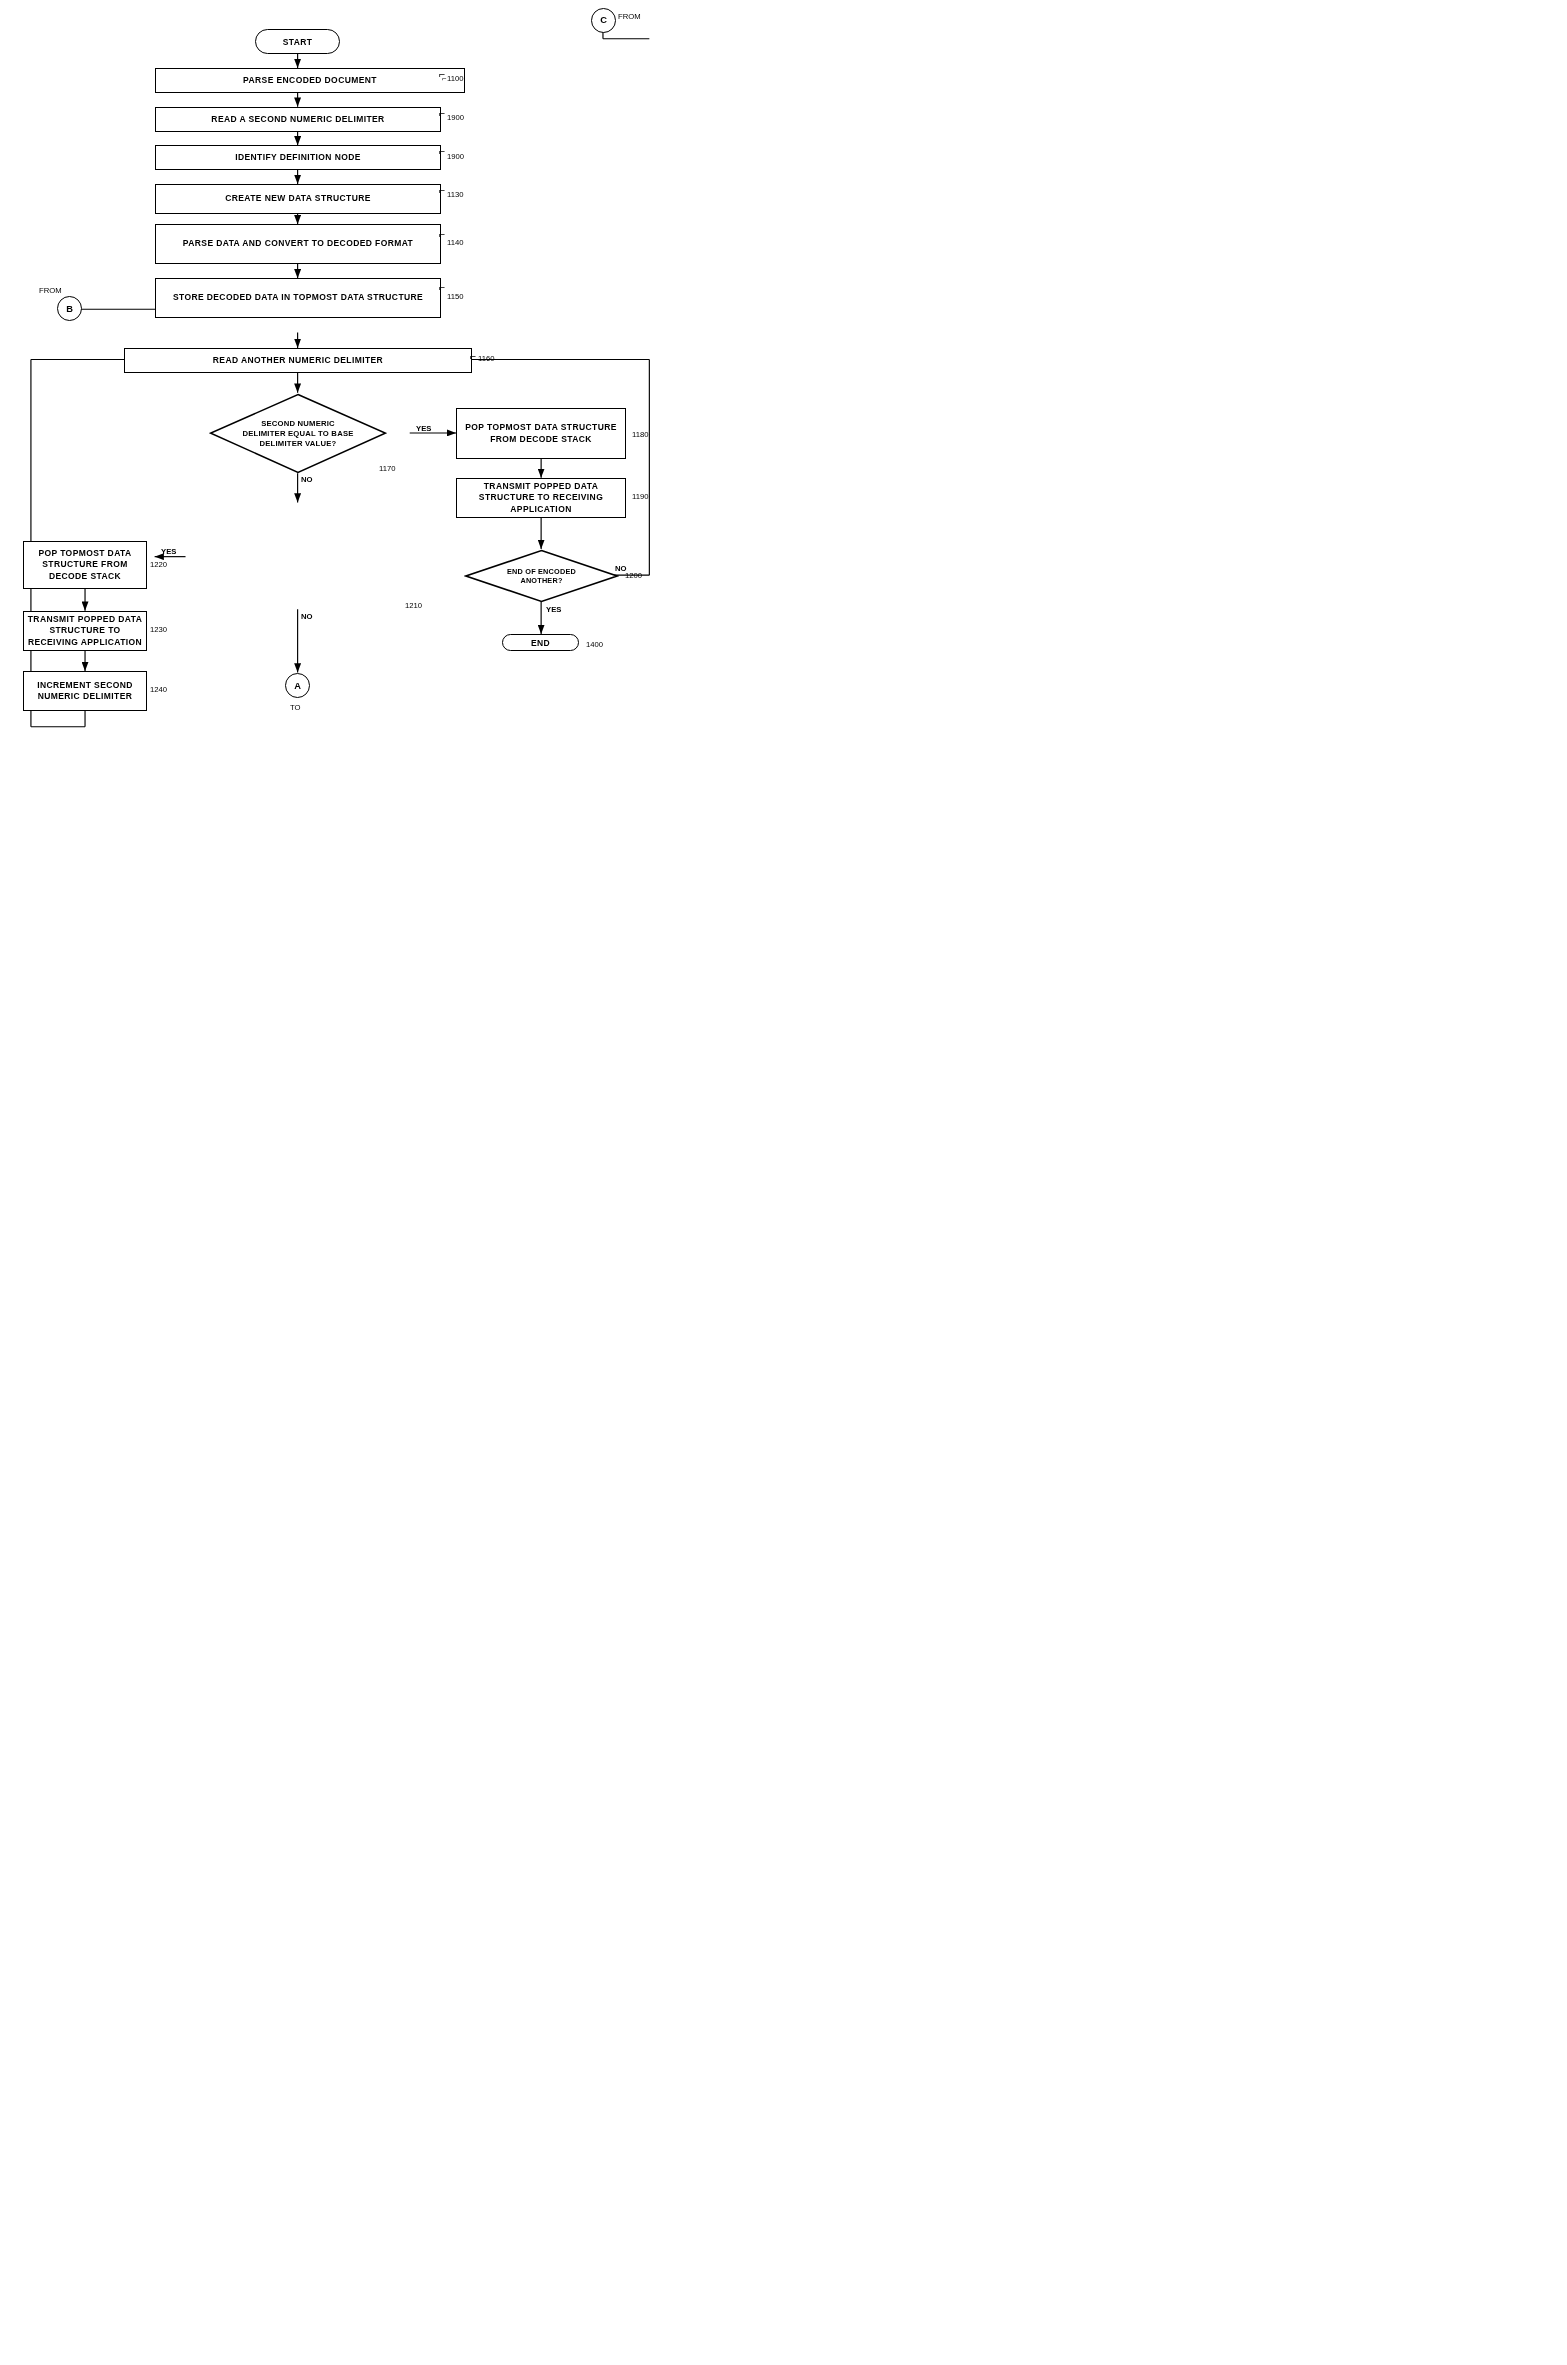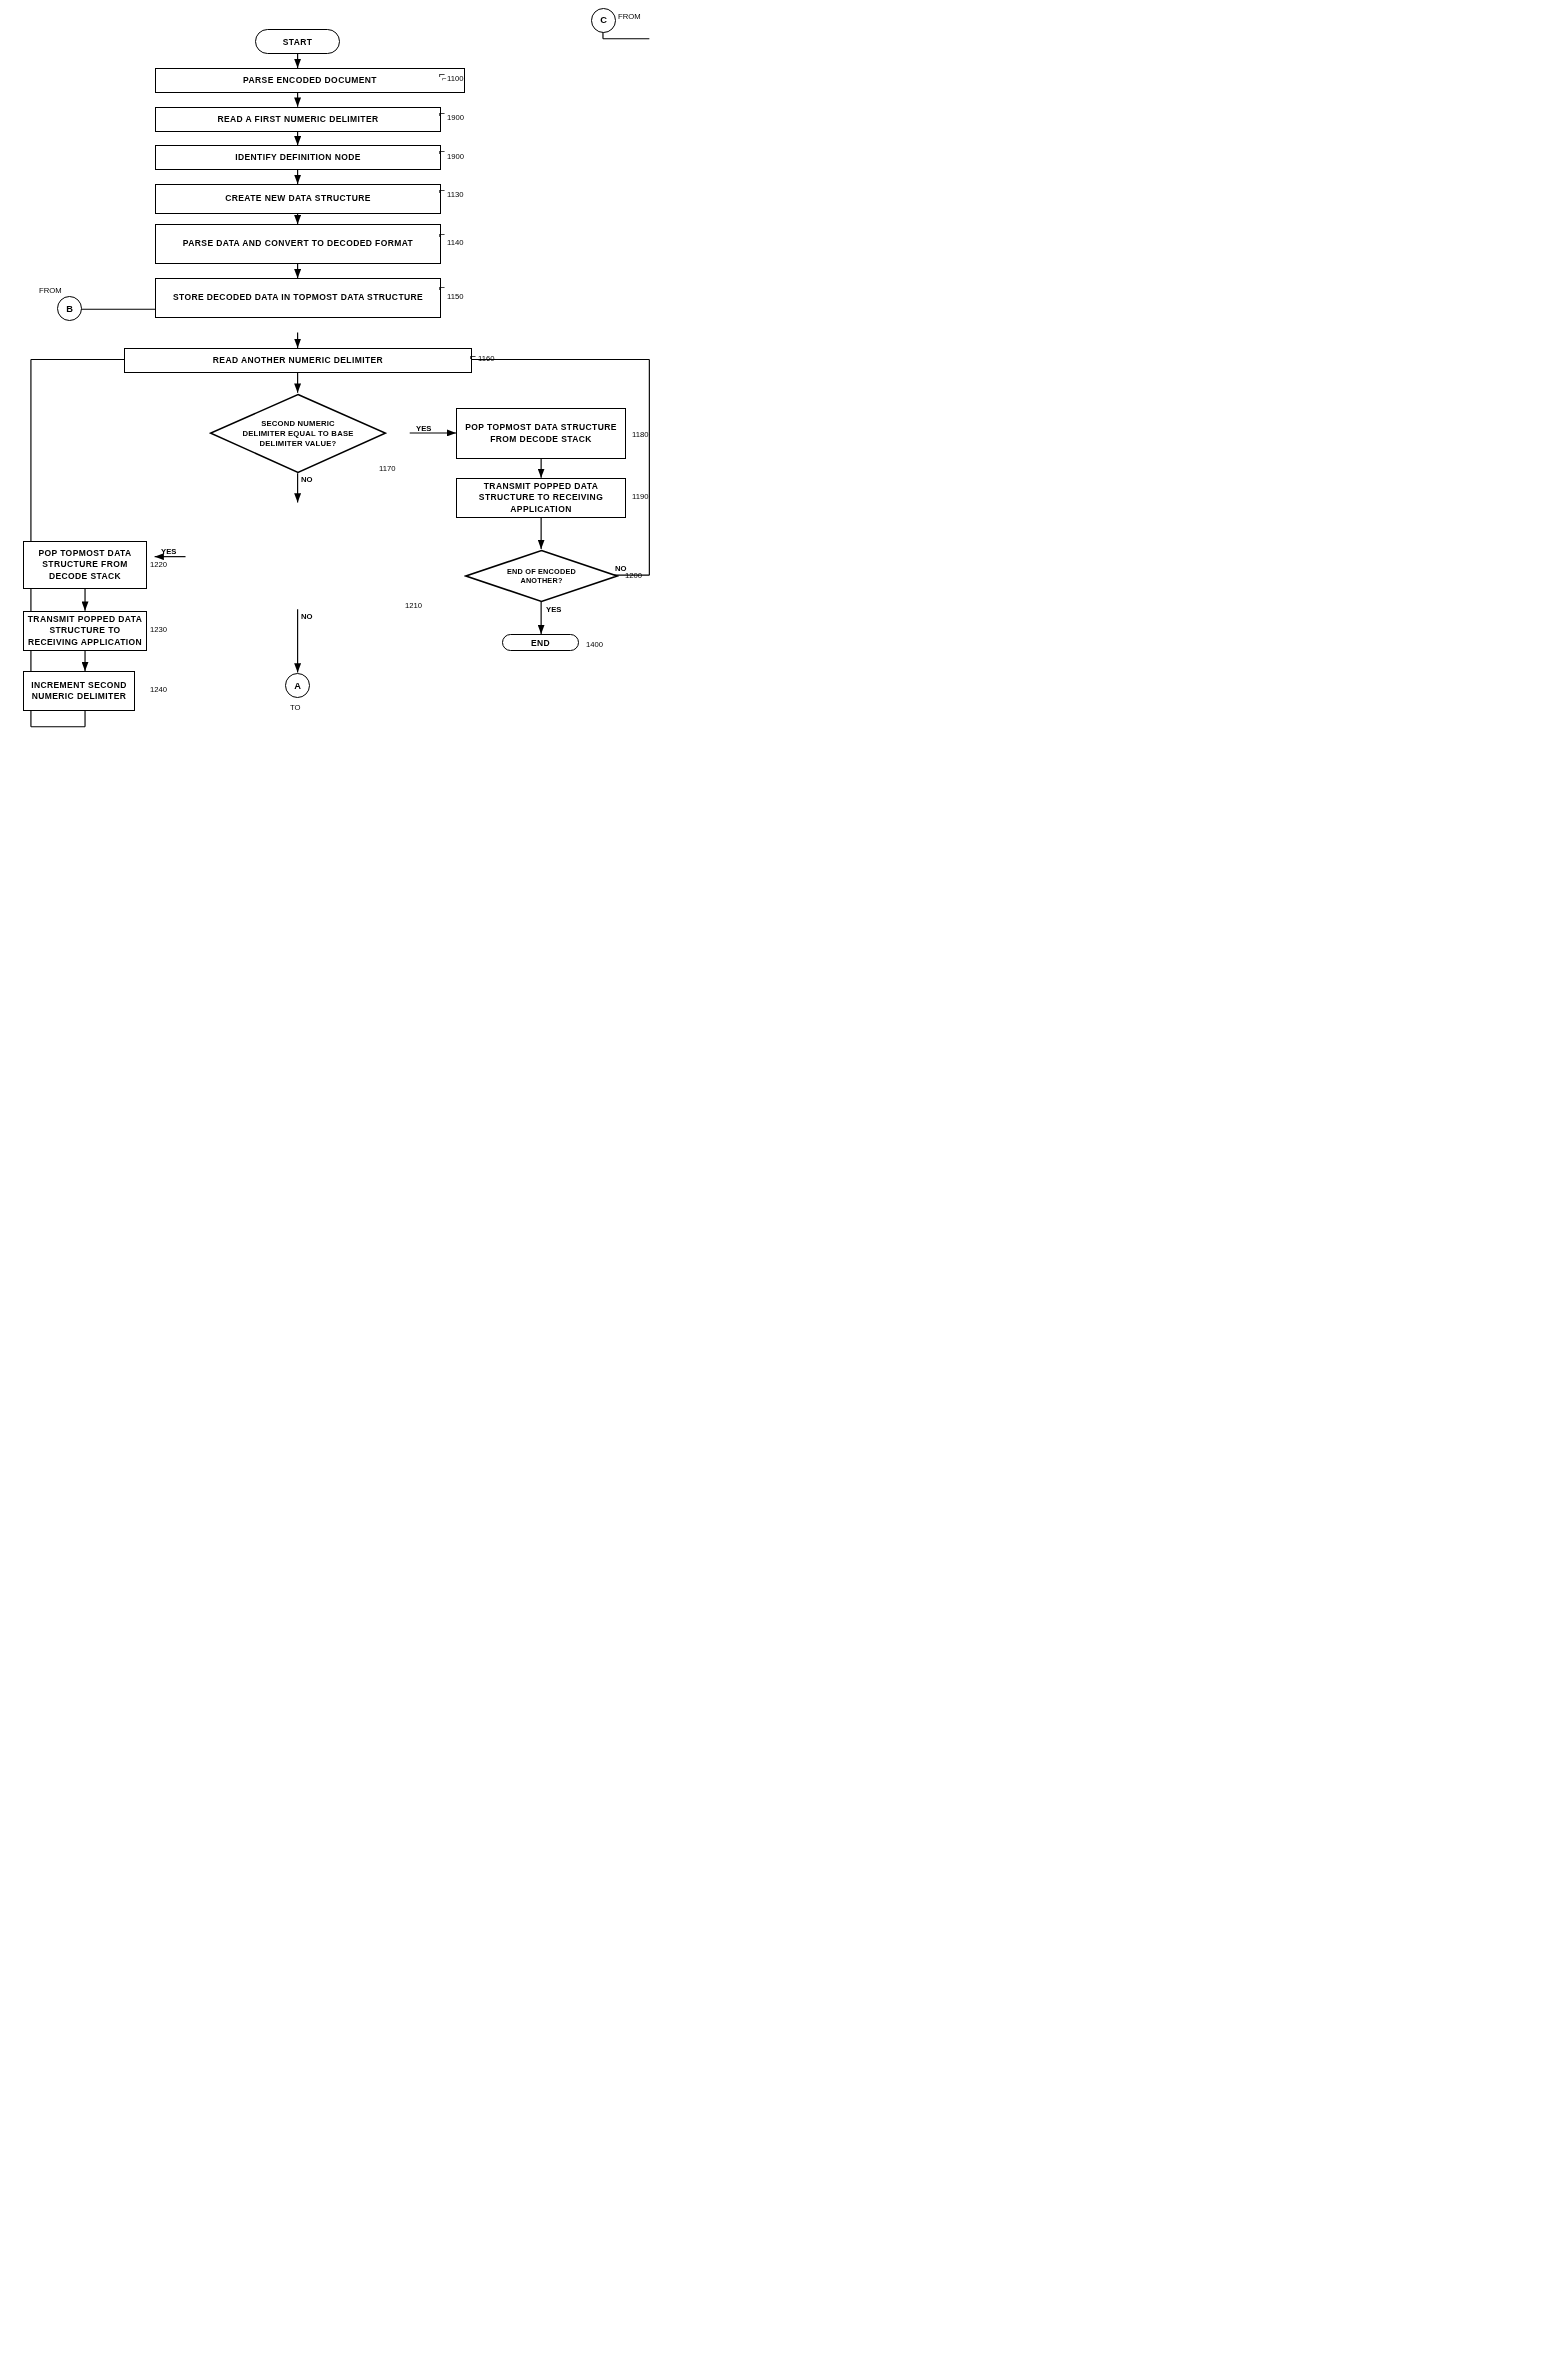--- a/index.html
+++ b/index.html
@@ -167,21 +167,21 @@
     <span>START</span>
   </div>
 
   <div class="box" style="left:155px; top:68px; width:310px; height:25px;">
     <span>PARSE ENCODED DOCUMENT</span>
   </div>
   <span class="ref-number" style="left:447px; top:74px;">1100</span>
   <span class="ref-number" style="left:442px; top:74px;">⌐</span>
 
   <div class="box" style="left:155px; top:107px; width:286px; height:25px;">
-    <span>READ A FIRST NUMERIC DELIMITER</span>
+    <span>READ A SECOND NUMERIC DELIMITER</span>
   </div>
   <span class="ref-number" style="left:447px; top:113px;">1900</span>
 
   <div class="box" style="left:155px; top:145px; width:286px; height:25px;">
     <span>IDENTIFY DEFINITION NODE</span>
   </div>
   <span class="ref-number" style="left:447px; top:152px;">1900</span>
 
   <div class="box" style="left:155px; top:184px; width:286px; height:30px;">
     <span>CREATE NEW DATA STRUCTURE</span>
@@ -263,21 +263,21 @@
   <div class="box" style="left:23px; top:541px; width:124px; height:48px; padding:3.1px;">
     <span>POP TOPMOST DATA STRUCTURE FROM DECODE STACK</span>
   </div>
   <span class="ref-number" style="left:150px; top:560px;">1220</span>
 
   <div class="box" style="left:23px; top:611px; width:124px; height:40px; padding:3.1px;">
     <span>TRANSMIT POPPED DATA STRUCTURE TO RECEIVING APPLICATION</span>
   </div>
   <span class="ref-number" style="left:150px; top:625px;">1230</span>
 
-  <div class="box" style="left:23px; top:671px; width:112px; height:40px; padding:3px;">
+  <div class="box" style="left:23px; top:671px; width:124px; height:40px; padding:3px;">
     <span>INCREMENT SECOND NUMERIC DELIMITER</span>
   </div>
   <span class="ref-number" style="left:150px; top:685px;">1240</span>
 
   <div class="connector-label" style="left:285px; top:673px;">
     <span>A</span>
   </div>
   <span class="label-text" style="left:290px; top:703px;">TO</span>
 
   <div class="connector-label" style="left:591px; top:7.7px;">

